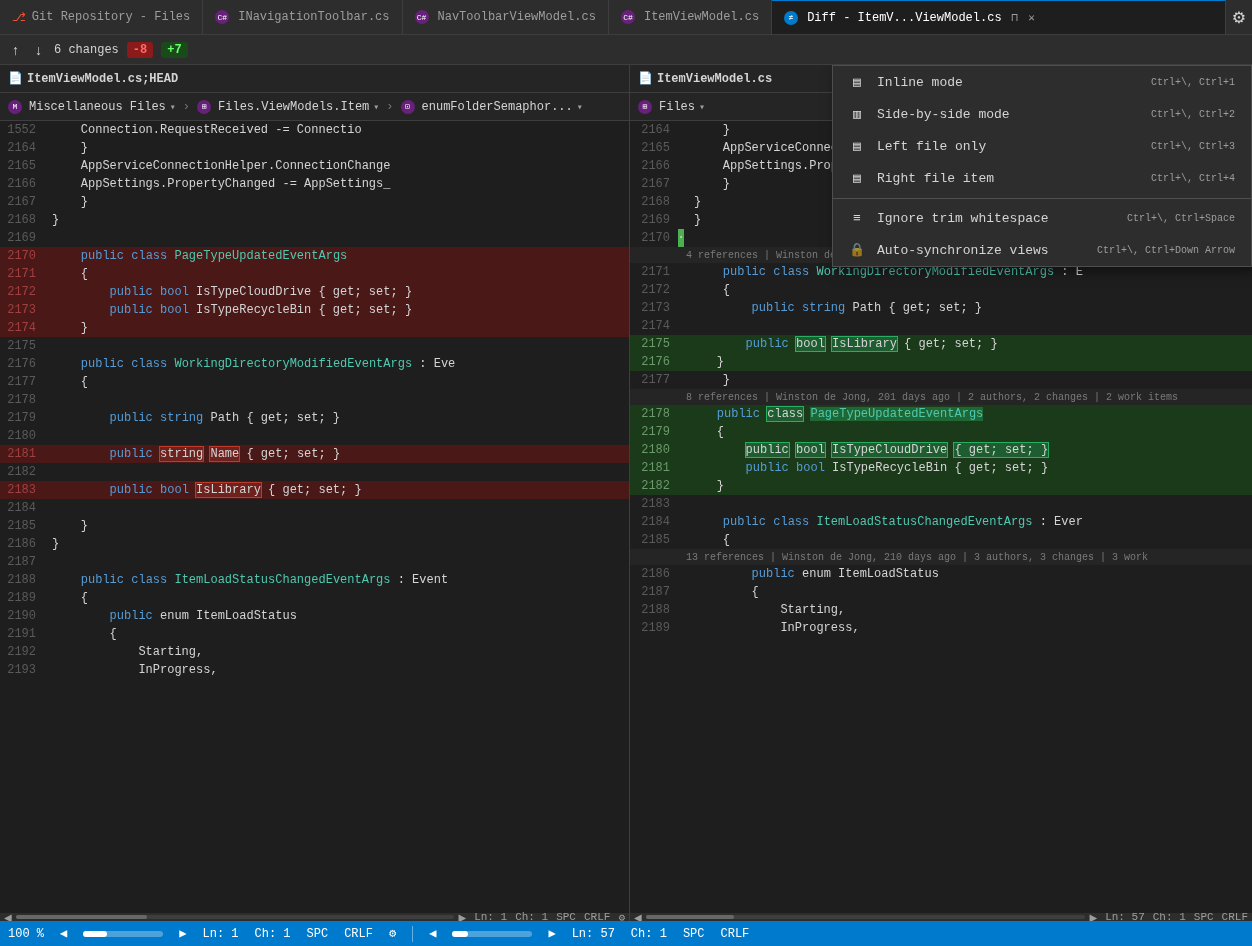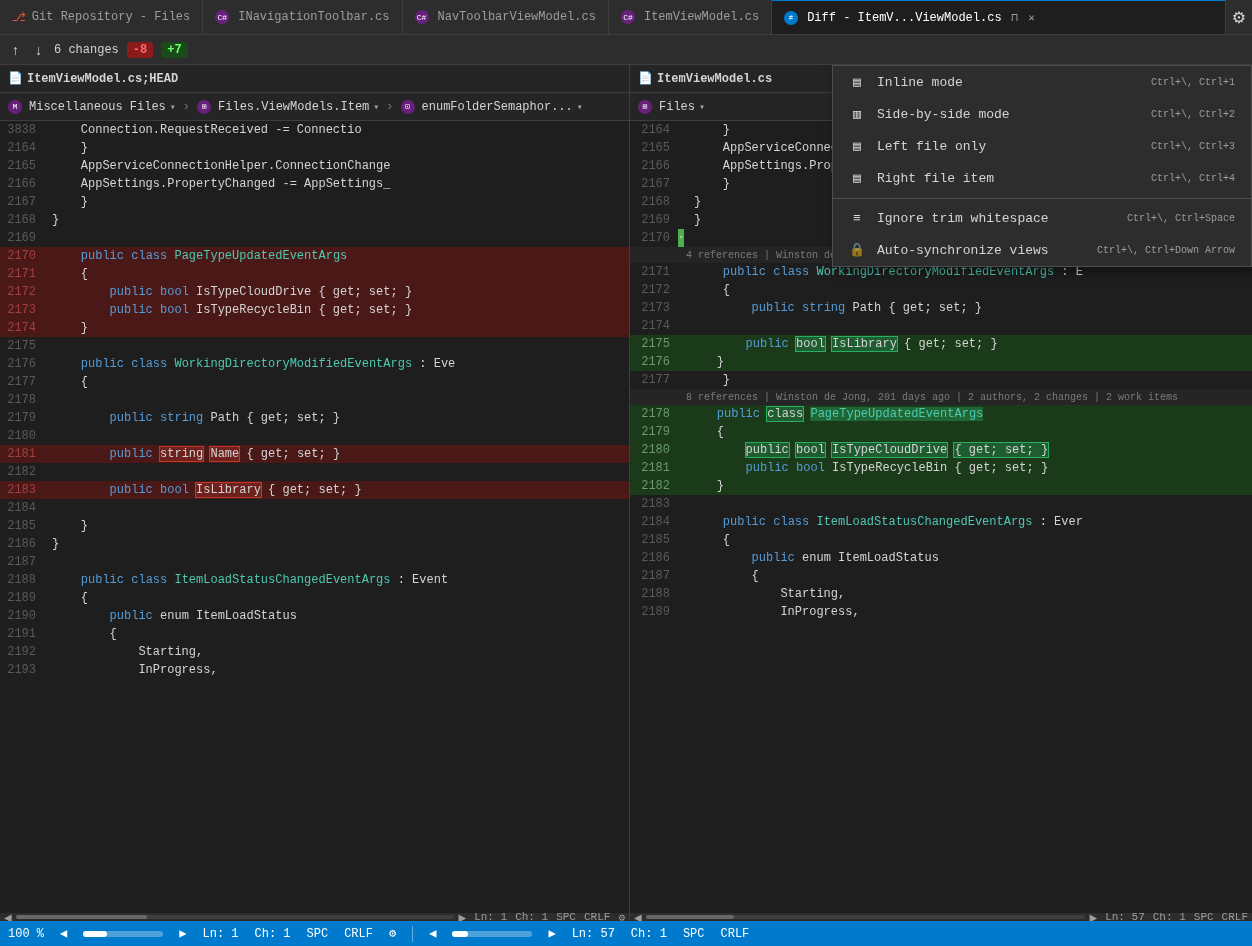--- a/index.html
+++ b/index.html
@@ -354,21 +354,21 @@
       <span>Files.ViewModels.Item</span>
       <span class="dropdown-arrow">▾</span>
       <span class="breadcrumb-sep">›</span>
       <span class="mini-icon icon-cs">⊡</span>
       <span>enumFolderSemaphor...</span>
       <span class="dropdown-arrow">▾</span>
     </div>
     <div class="code-area">
 
       <div class="code-line">
-        <span class="line-num">3838</span>
+        <span class="line-num">1552</span>
         <span class="line-content">    Connection.RequestReceived -= Connectio</span>
       </div>
       <div class="code-line">
         <span class="line-num">2164</span>
         <span class="line-content">    }</span>
       </div>
       <div class="code-line">
         <span class="line-num">2165</span>
         <span class="line-content">    AppServiceConnectionHelper.ConnectionChange</span>
       </div>
@@ -627,20 +627,21 @@
         <span class="right-line-num">2184</span>
         <div class="diff-gutter"></div>
         <span class="line-content">    <span class="kw">public</span> <span class="kw">class</span> <span style="color:#4ec9b0">ItemLoadStatusChangedEventArgs</span> : Ever</span>
       </div>
       <div class="code-line">
         <span class="right-line-num">2185</span>
         <div class="diff-gutter"></div>
         <span class="line-content">    {</span>
       </div>
 
+      <div class="author-line">13 references | Winston de Jong, 210 days ago | 3 authors, 3 changes | 3 work</div>
       <div class="code-line">
         <span class="right-line-num">2186</span>
         <div class="diff-gutter"></div>
         <span class="line-content">        <span class="kw">public</span> enum ItemLoadStatus</span>
       </div>
       <div class="code-line">
         <span class="right-line-num">2187</span>
         <div class="diff-gutter"></div>
         <span class="line-content">        {</span>
       </div>

